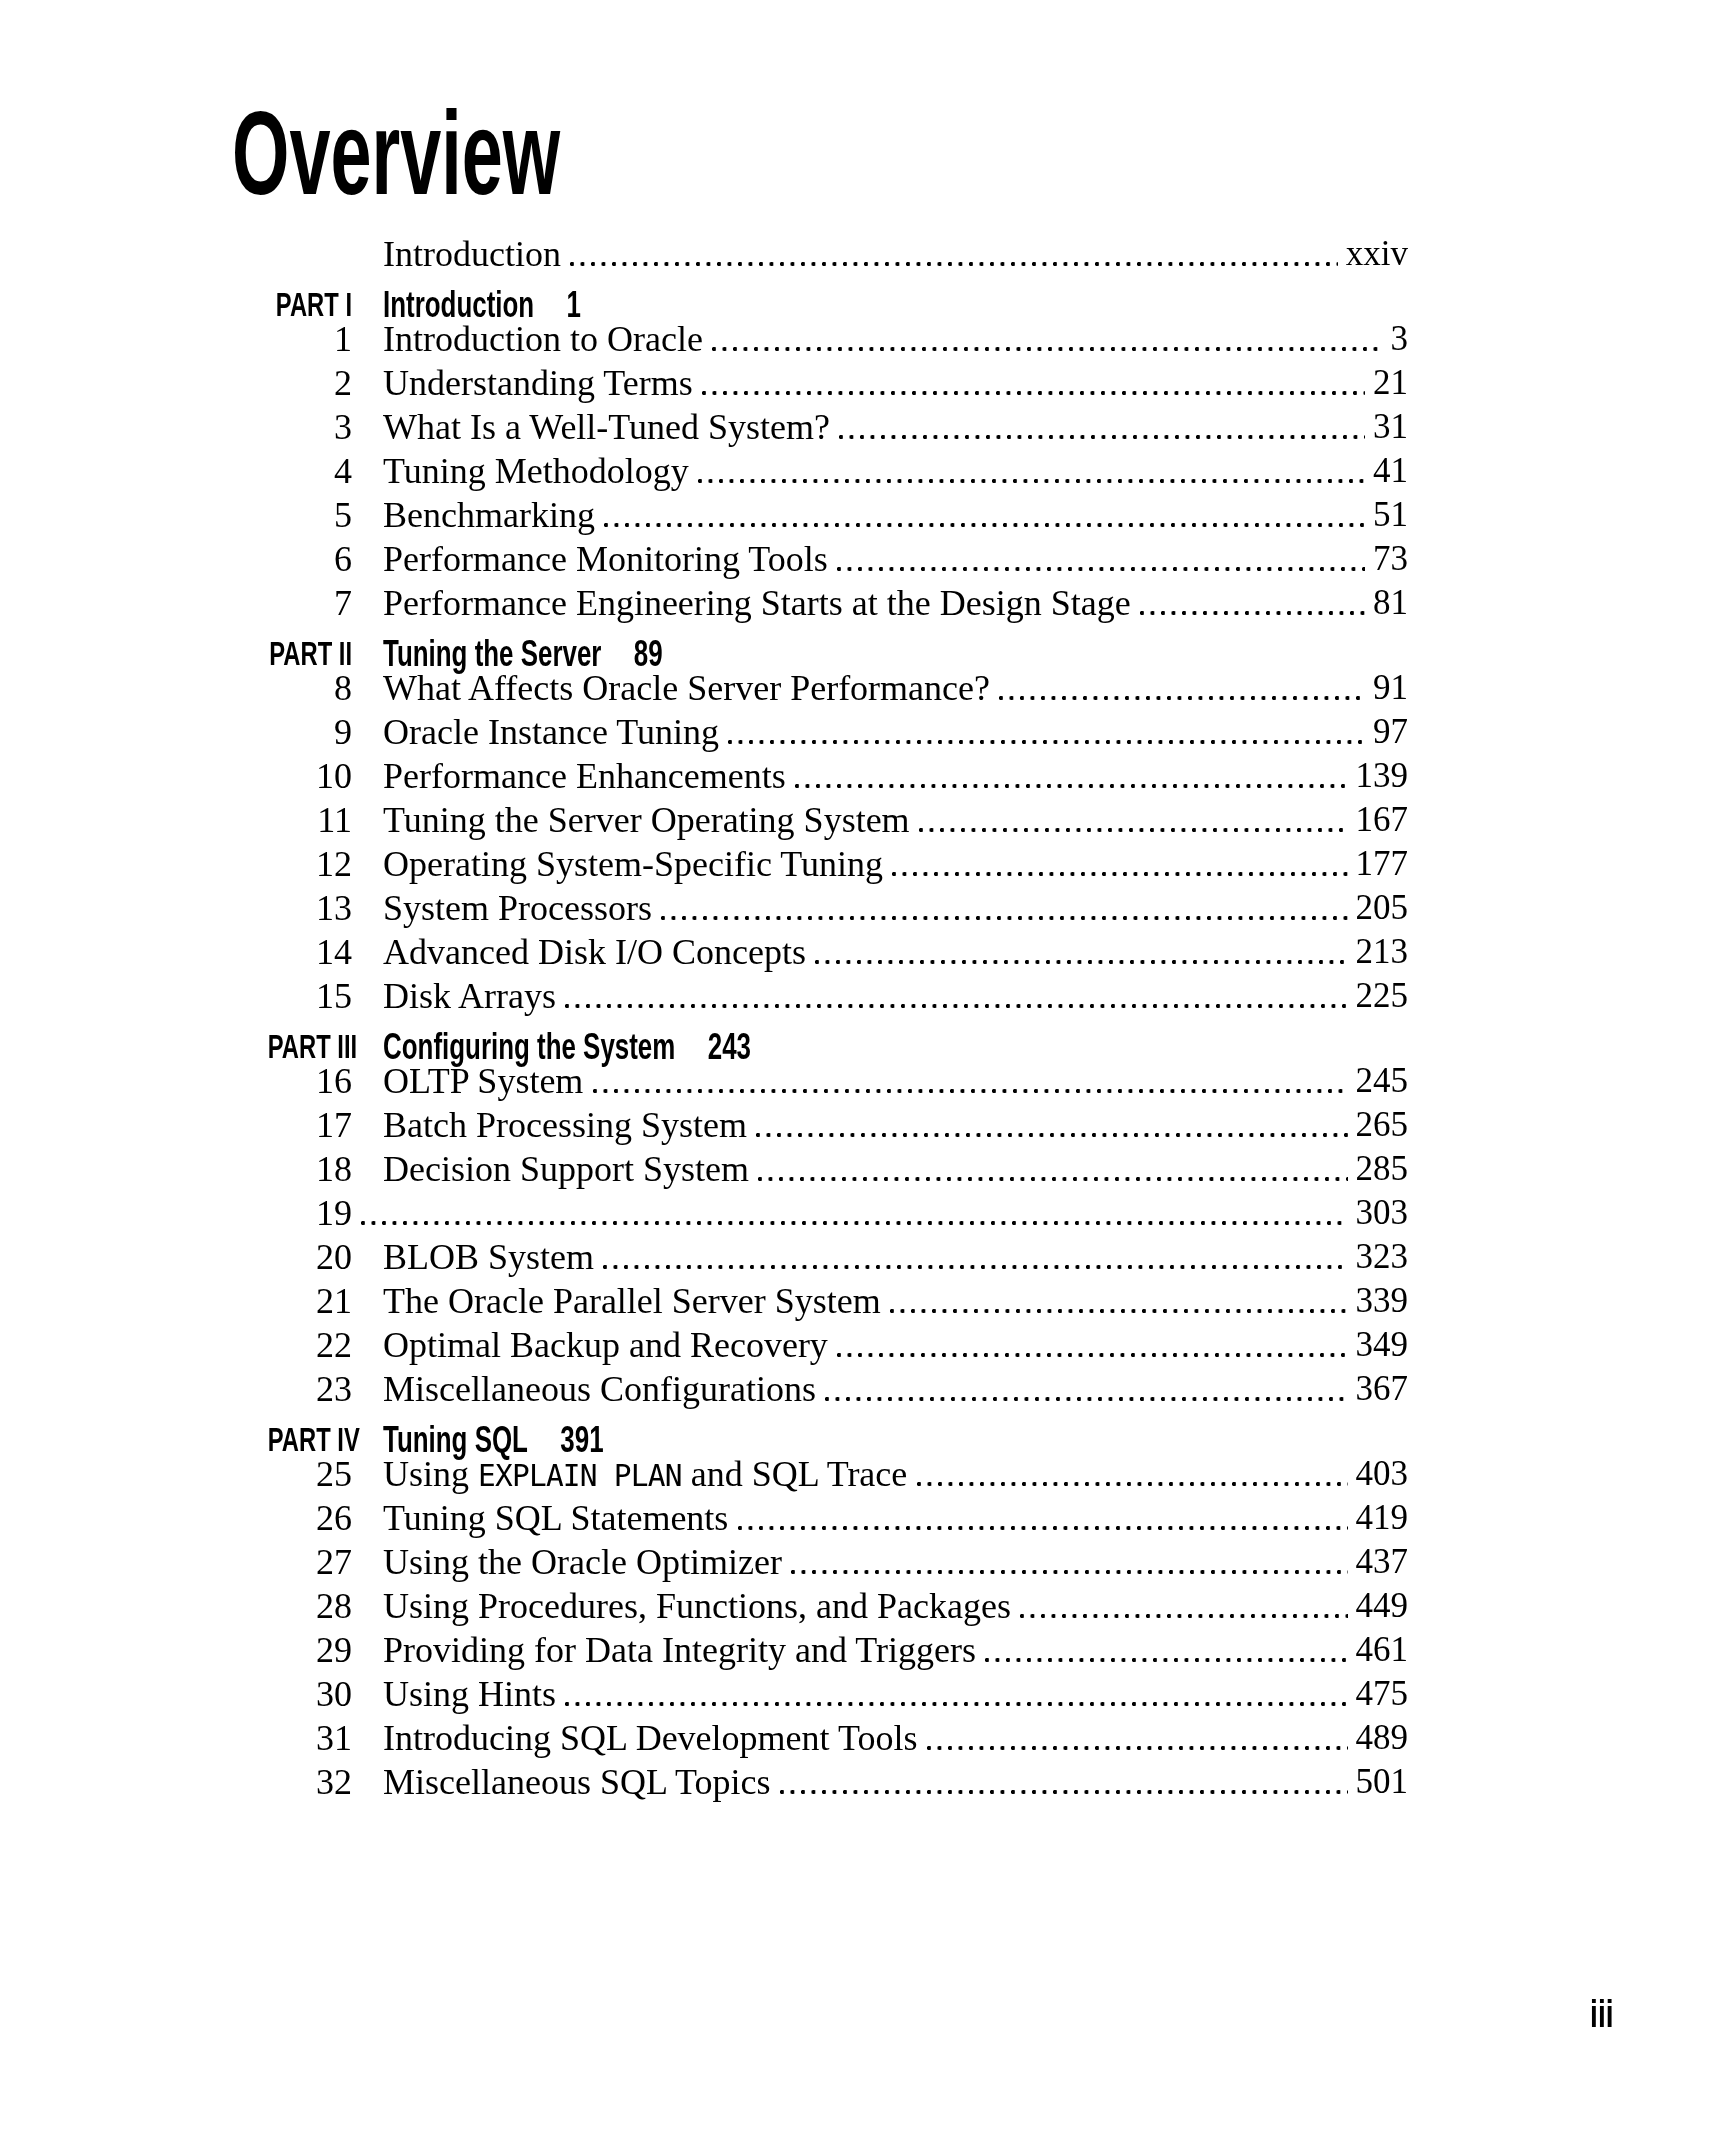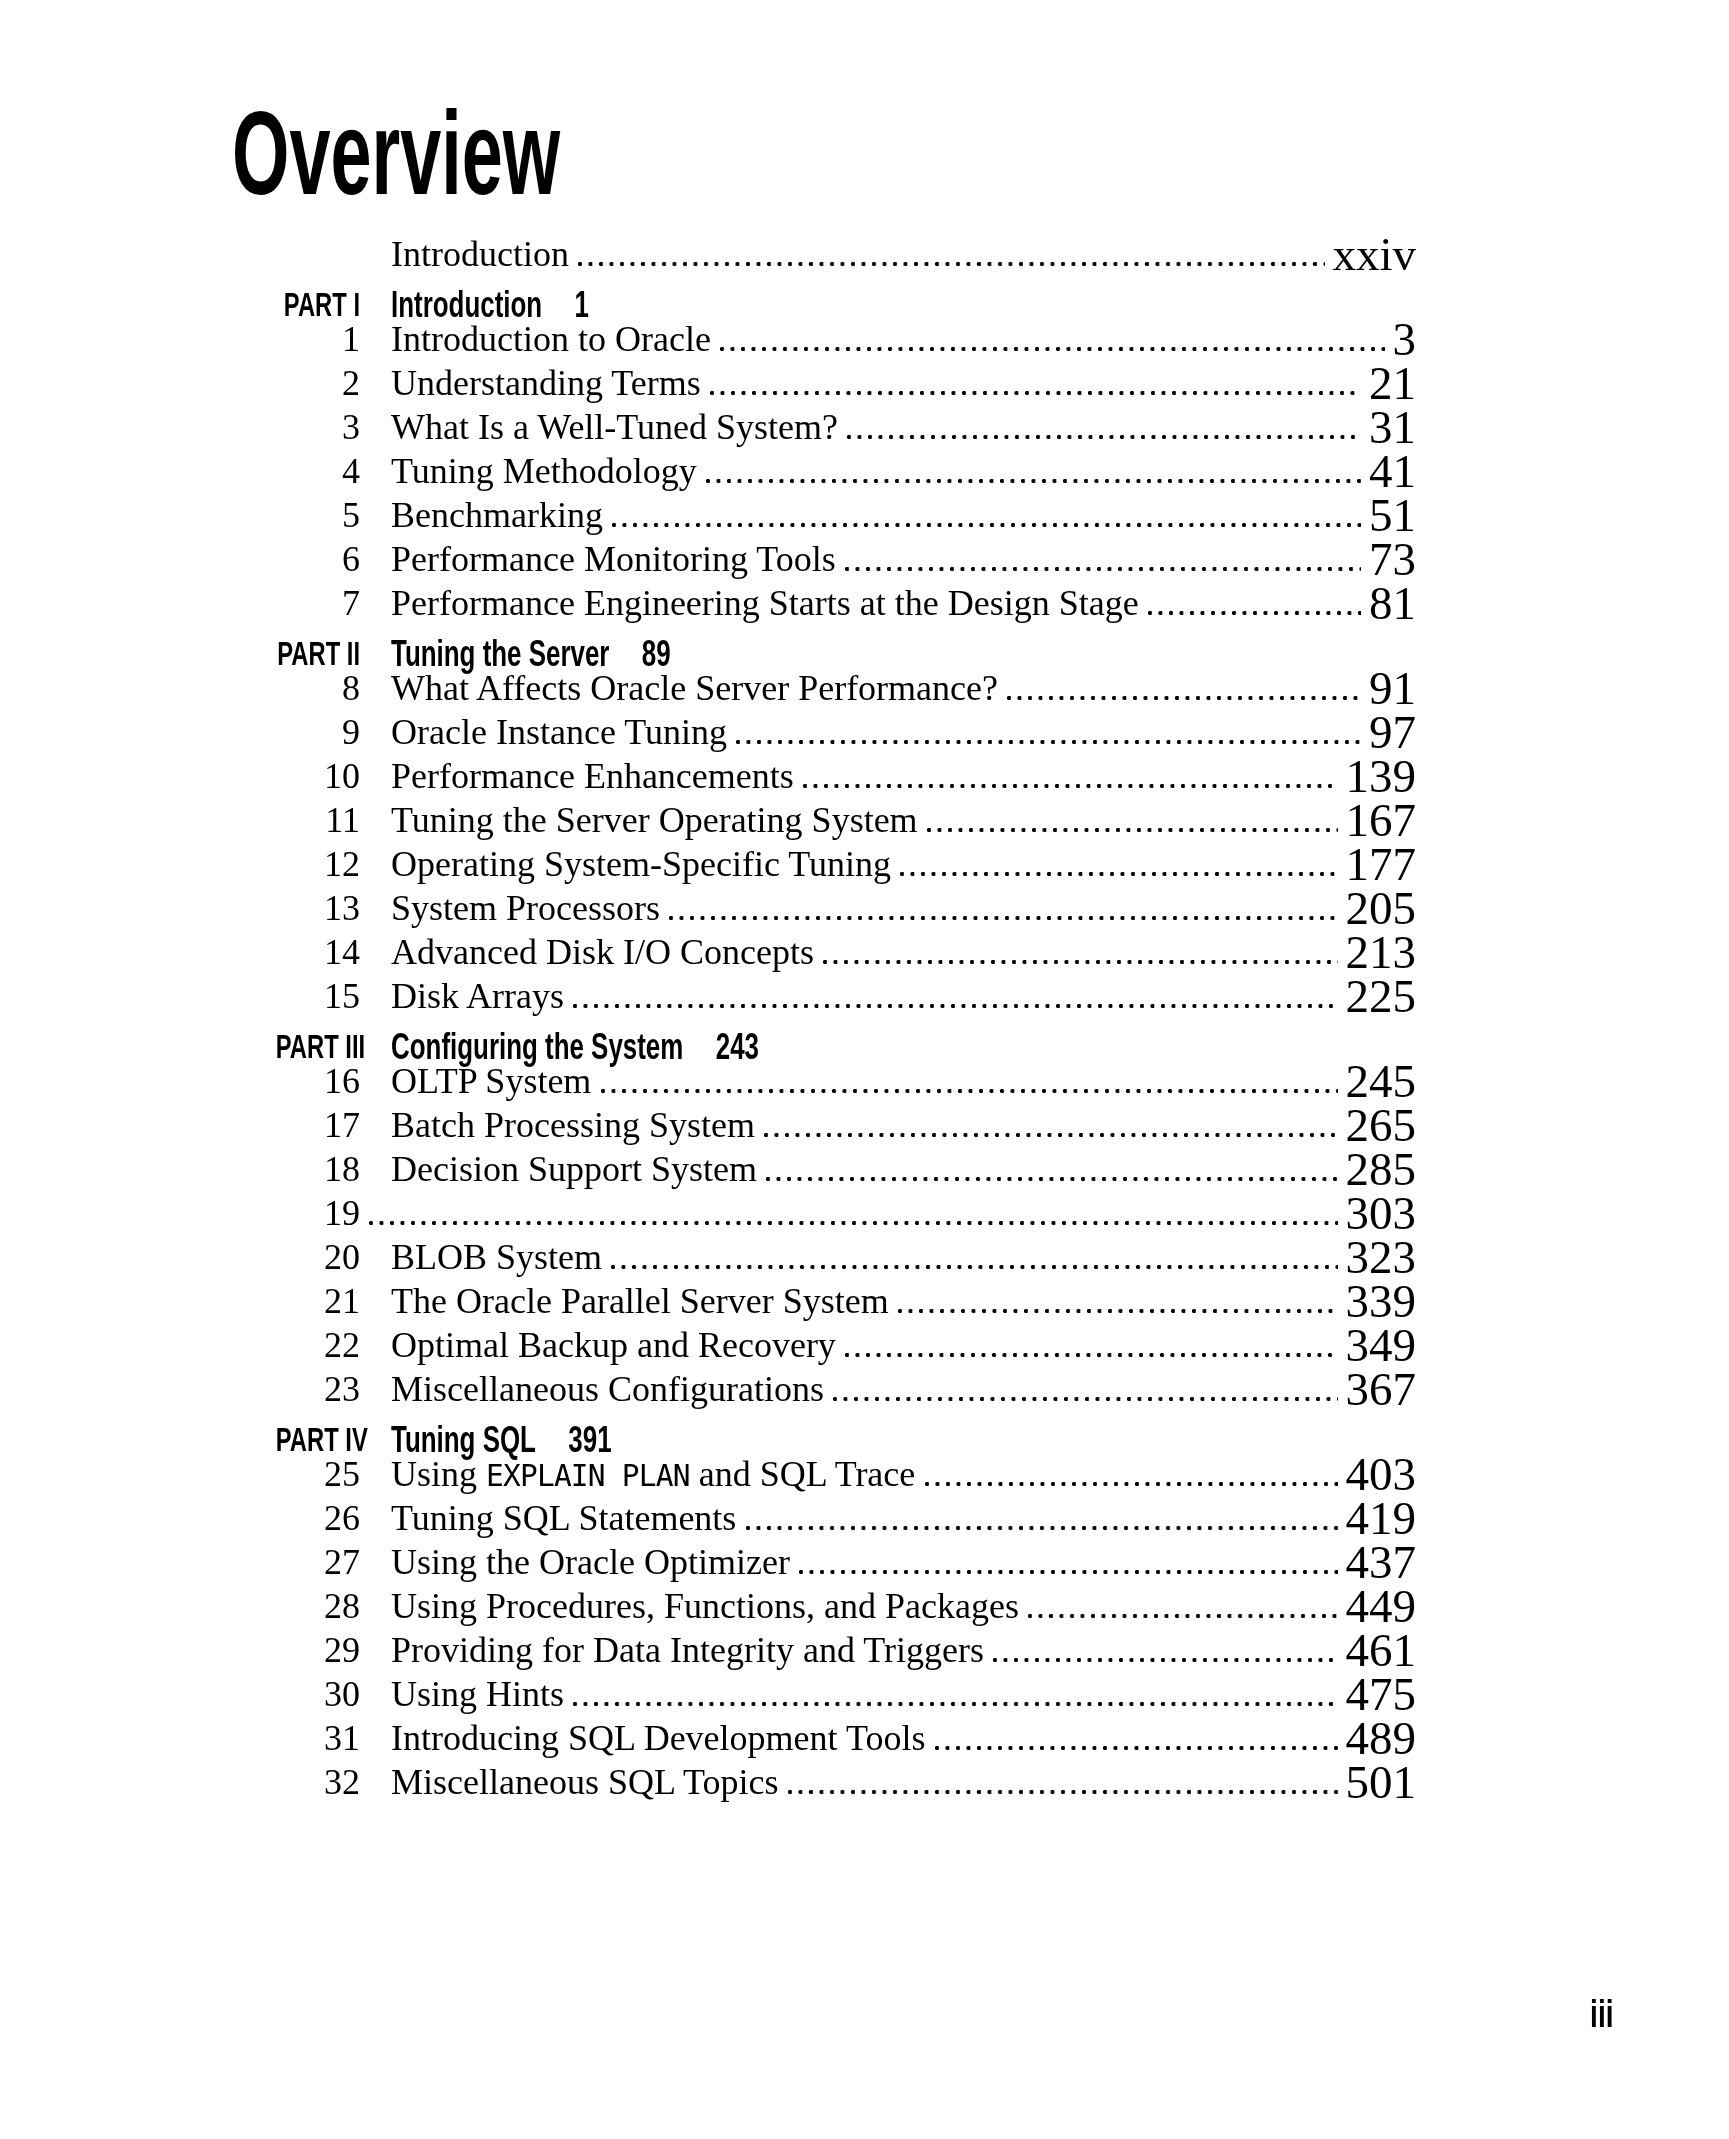--- a/index.html
+++ b/index.html
@@ -17,21 +17,21 @@
     font-family: "Liberation Sans", sans-serif;
     font-weight: bold;
     font-size: 119px;
     line-height: 1;
     white-space: nowrap;
     transform: scaleX(0.62);
     transform-origin: 0 50%;
   }
   .toc {
     position: absolute;
-    left: 243px; top: 232px;
+    left: 235px; top: 232px;
     width: 1173px;
   }
   .row {
     display: flex;
     height: 44px;
     white-space: nowrap;
   }
   .row .num {
     flex: 0 0 117px;
     width: 117px;
@@ -56,21 +56,21 @@
     height: 7.8px;
     align-self: flex-end;
     margin: 0 7.8px 7.8px 9.4px;
     background-image: radial-gradient(circle at 2px 3.9px, #000 1.9px, rgba(0,0,0,0) 2.3px);
     background-size: 10.5px 7.8px;
     background-repeat: repeat-x;
   }
   .row .pagenum {
     flex: 0 0 auto;
     text-align: right;
-    font-size: 47px;
+    font-size: 35px;
     line-height: 44px;
   }
   .part-row {
     display: flex;
     height: 39px;
     margin-top: 9px;
     margin-bottom: -7px;
     white-space: nowrap;
     font-family: "Liberation Sans", sans-serif;
     font-weight: bold;

